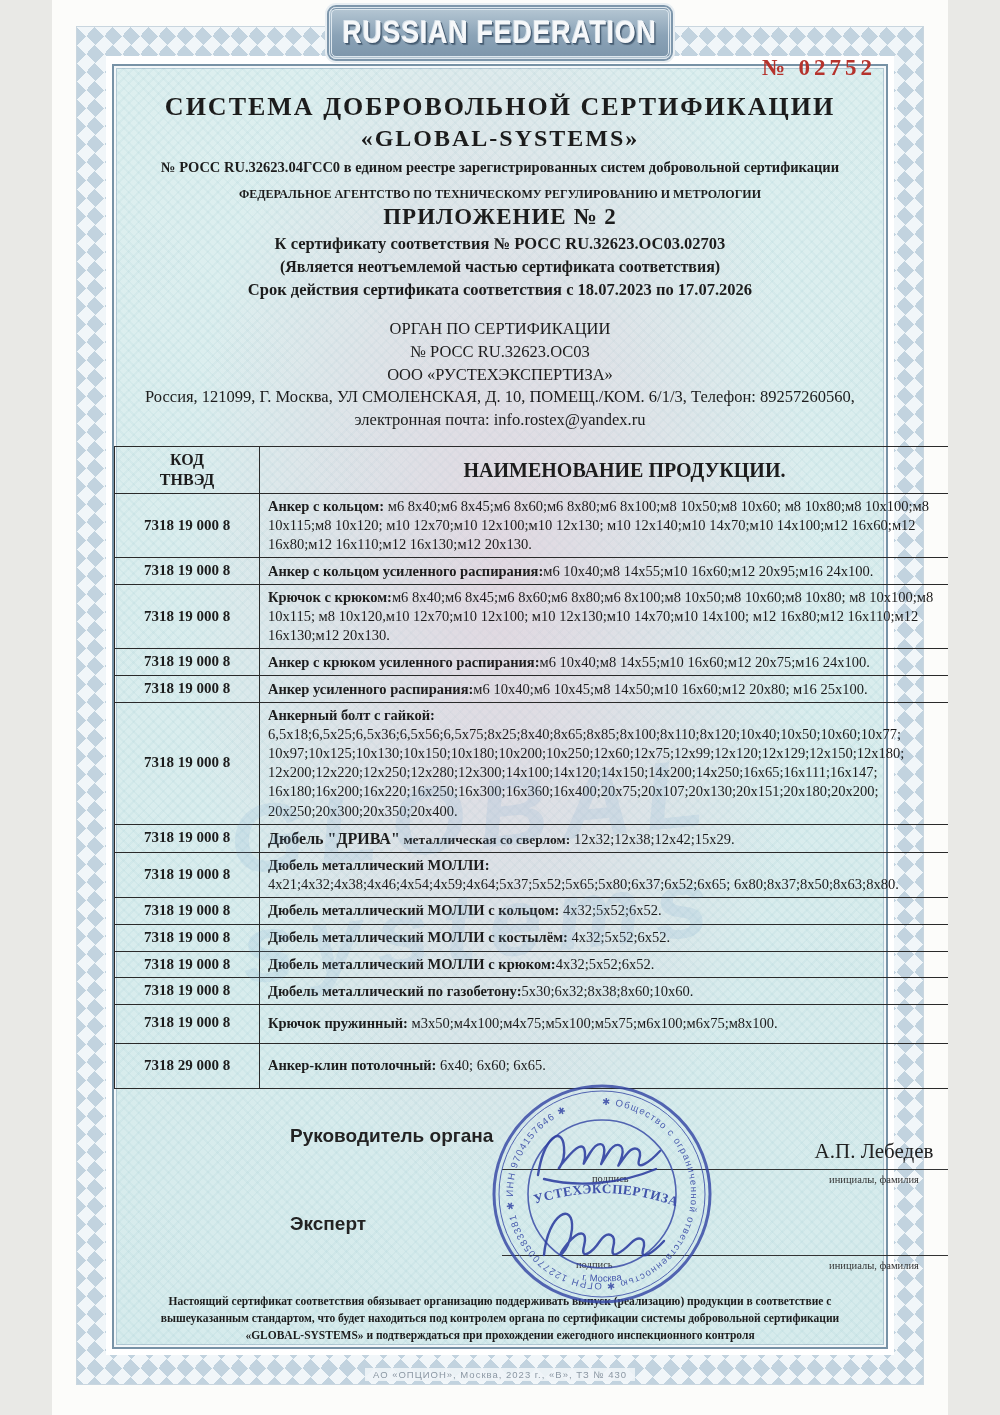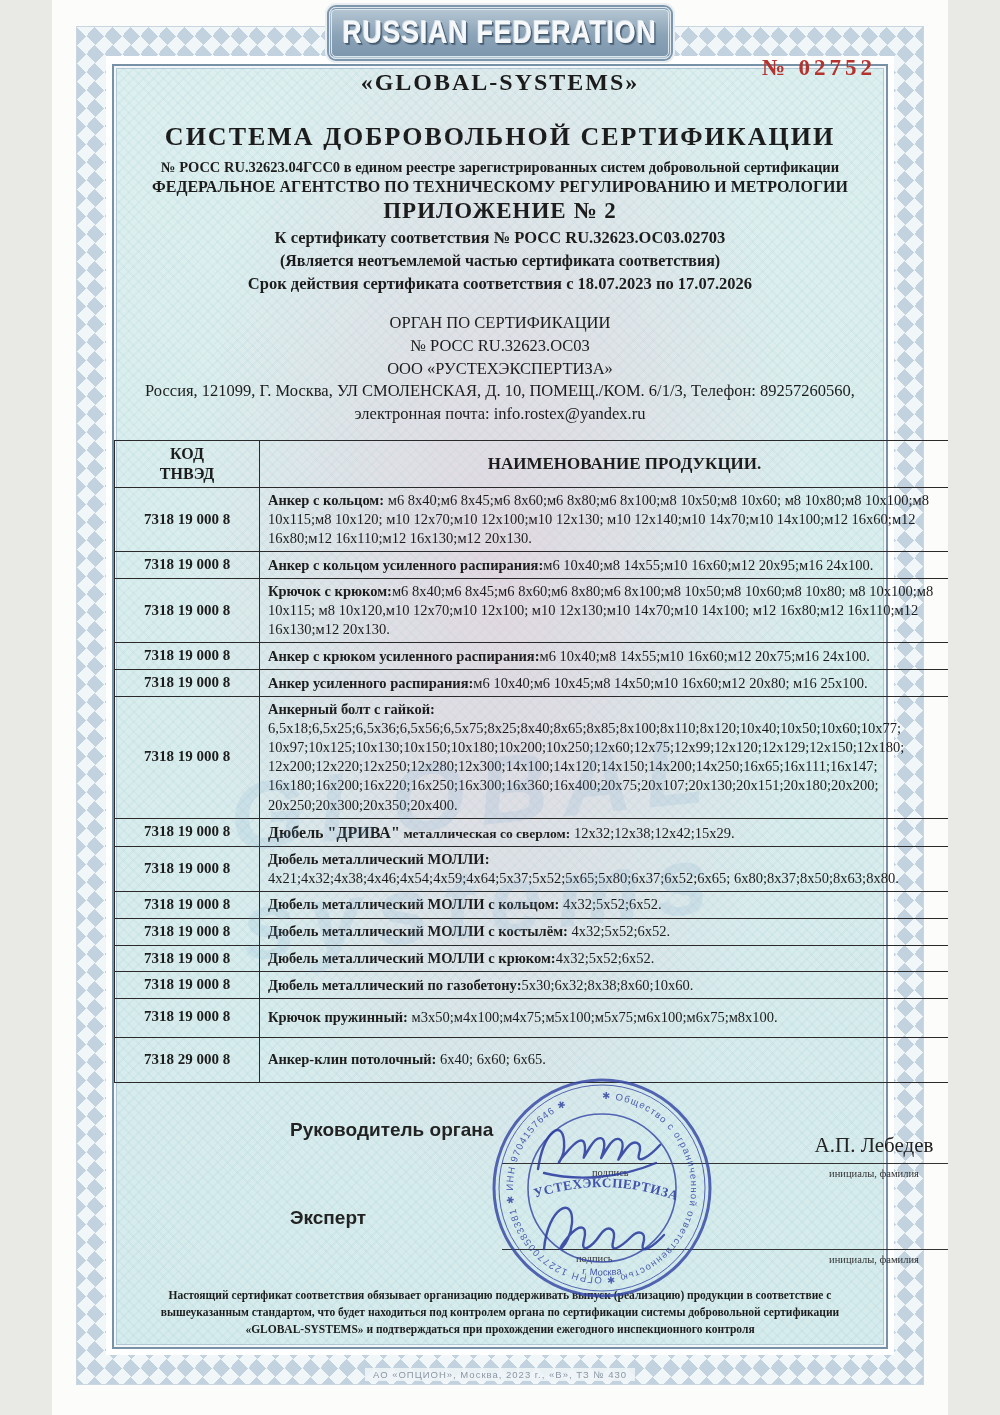--- a/index.html
+++ b/index.html
@@ -32,31 +32,31 @@
           letter-spacing:1px;color:#f6f8fa;transform:scaleX(.86);white-space:nowrap;
           text-shadow:1px 1px 0 #41586f,-1px -1px 0 #d9e3ea,2px 2px 1px rgba(40,60,80,.55);}
 
   .cert-no{position:absolute;top:55px;right:72px;z-index:4;color:#b5332c;font-weight:bold;
            font-size:23px;letter-spacing:4px;}
 
   .center{text-align:center;}
   .sys-title{margin-top:26px;font-size:26px;font-weight:bold;letter-spacing:2px;}
   .sys-name{margin-top:3px;font-size:24px;font-weight:bold;letter-spacing:2px;}
   .registry{margin-top:7px;font-size:14.5px;font-weight:bold;}
-  .agency{margin-top:2px;font-size:16px;font-weight:bold;}
+  .agency{margin-top:11px;font-size:12px;font-weight:bold;}
   .apx-title{margin-top:2px;font-size:23px;font-weight:bold;letter-spacing:1px;}
   .apx-line{margin-top:4px;font-size:16.5px;font-weight:bold;}
   .org-block{margin-top:18px;font-size:16.5px;line-height:1.38;}
 
   
   table.products{width:876px;margin:14px auto 0;border-collapse:collapse;
           font-size:14.5px;line-height:1.32;}
   table.products th, table.products td{border:1px solid #2a2a2a;padding:3px 8px;vertical-align:middle;}
   th.code-h{width:128px;font-size:16px;line-height:1.25;}
-  th.name-h{font-size:17px;}
+  th.name-h{font-size:20px;}
   td.code{width:128px;text-align:center;font-weight:bold;font-size:15px;white-space:nowrap;}
   td.name{text-align:left;}
   td.name .t{font-weight:bold;}
   td.name .t2{font-weight:bold;font-size:13.5px;}
   td.name .big{font-size:16px;}
   td.name .block{display:block;}
   tr.tall td{padding-top:8px;padding-bottom:10px;}
   tr.tall2 td{padding-top:12px;padding-bottom:12px;}
 
   .watermark{position:absolute;left:120px;top:660px;z-index:1;pointer-events:none;
@@ -88,22 +88,22 @@
 
   <div class="banner">
     <span class="banner-text">RUSSIAN FEDERATION</span>
   </div>
 
   <div class="cert-no">№ 02752</div>
 
   <div class="cert">
     <div class="cert-content">
 
+      <div class="center sys-title">СИСТЕМА ДОБРОВОЛЬНОЙ СЕРТИФИКАЦИИ</div>
       <div class="center sys-name">«GLOBAL-SYSTEMS»</div>
-      <div class="center sys-title">СИСТЕМА ДОБРОВОЛЬНОЙ СЕРТИФИКАЦИИ</div>
       <div class="center registry">№ РОСС RU.32623.04ГСС0 в едином реестре зарегистрированных систем добровольной сертификации</div>
       <div class="center agency">ФЕДЕРАЛЬНОЕ АГЕНТСТВО ПО ТЕХНИЧЕСКОМУ РЕГУЛИРОВАНИЮ И МЕТРОЛОГИИ</div>
 
       <div class="center apx-title">ПРИЛОЖЕНИЕ № 2</div>
       <div class="center apx-line">К сертификату соответствия № РОСС RU.32623.ОС03.02703</div>
       <div class="center apx-line" style="font-size:16px;">(Является неотъемлемой частью сертификата соответствия)</div>
       <div class="center apx-line">Срок действия сертификата соответствия с 18.07.2023 по 17.07.2026</div>
 
       <div class="center org-block">
         <div>ОРГАН ПО СЕРТИФИКАЦИИ</div>

